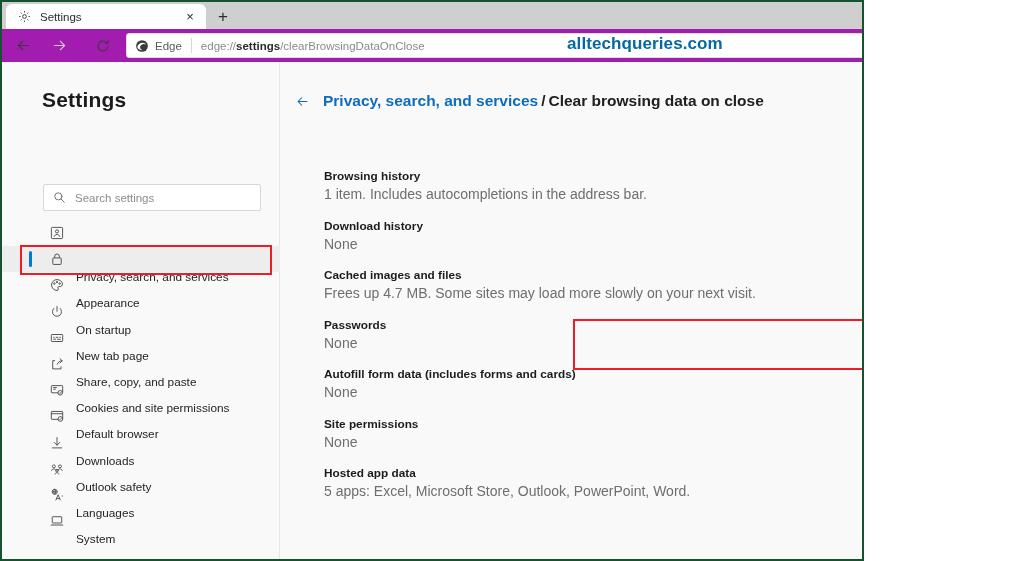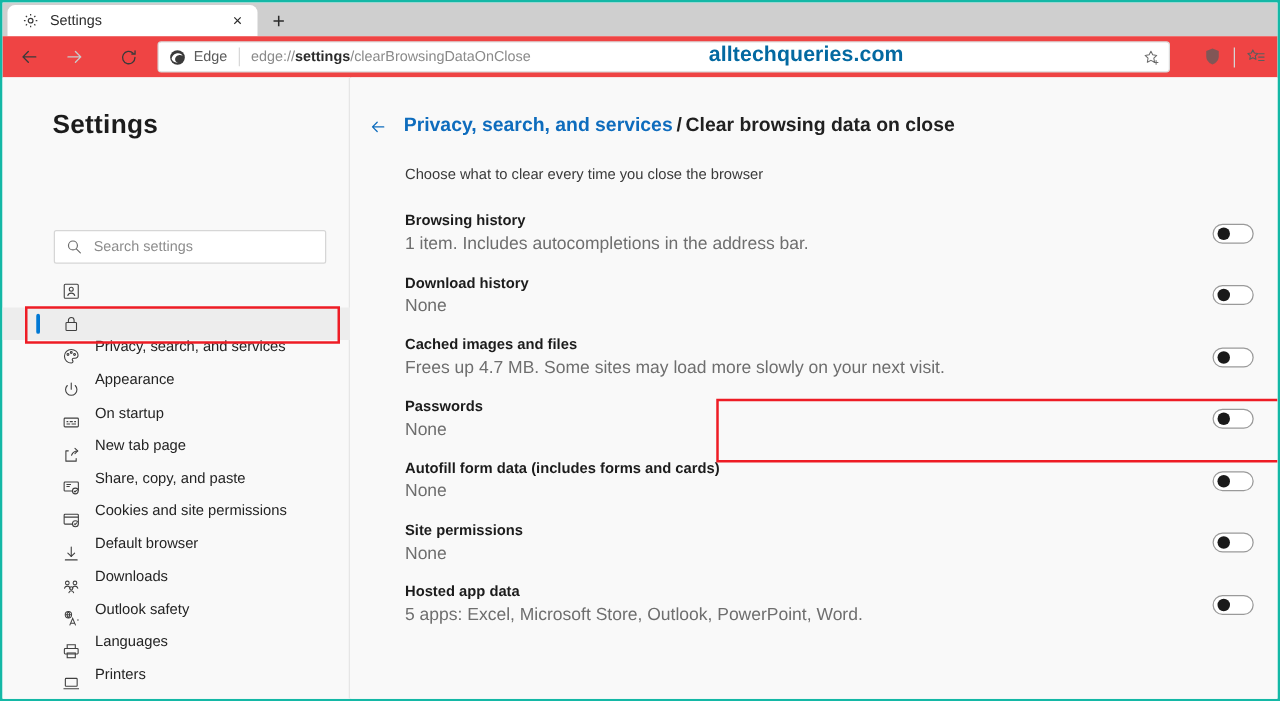--- a/index.html
+++ b/index.html
@@ -5,23 +5,23 @@
   * { box-sizing: border-box; }
   html, body {
     margin: 0; padding: 0;
     width: 1024px; height: 561px;
     background: #ffffff;
     font-family: "Liberation Sans", sans-serif;
     overflow: hidden;
   }
   #screen {
     position: relative;
-    width: 1024px; height: 561px;
+    width: 864px; height: 561px;
     background: #ffffff;
-    border: 2px solid #14b8a6;
+    border: 2px solid #14532d;
     overflow: hidden;
   }
 
   
   #tabstrip {
     position: absolute; left: 0; top: 0; width: 1020px; height: 27px;
     background: #cfcfcf;
   }
   #tab-settings {
     position: absolute; left: 4px; top: 2px; width: 200px; height: 25px;
@@ -46,21 +46,21 @@
   }
   #tab-new {
     position: absolute; left: 208px; top: 3px; width: 26px; height: 22px;
     display: flex; align-items: center; justify-content: center;
     color: #2b2b2b; font-size: 17px; line-height: 1; font-weight: 300;
   }
 
   
   #toolbar {
     position: absolute; left: 0; top: 27px; width: 1020px; height: 33px;
-    background: #ef4444;
+    background: #a21caf;
     display: flex; align-items: center;
   }
   .navbtn {
     width: 30px; height: 30px; margin-left: 6px;
     display: flex; align-items: center; justify-content: center;
     color: #3a3a3a;
   }
   .navbtn.disabled { color: #c9c9c9; }
   #omnibox {
     position: absolute; left: 124px; top: 4px;
@@ -404,30 +404,20 @@
                 <path d="M2.5 4.3h5.8M5.4 1.4c1.4 1.7 1.4 4.1 0 5.8M5.4 1.4c-1.4 1.7-1.4 4.1 0 5.8"></path>
                 <path d="M6.6 14.1l2.7-6.4 2.7 6.4M7.6 12.1h3.6"></path>
                 <path d="M13.4 9.2h1.4"></path>
               </svg>
             </span>
             <span class="n-label">Languages</span>
           </div>
           <div class="navitem">
             <span class="n-icon">
               <svg width="14" height="14" viewBox="0 0 16 16" fill="none" stroke="currentColor" stroke-width="1">
-                <path d="M4.3 5.5V2.1h7.4v3.4"></path>
-                <rect x="1.7" y="5.5" width="12.6" height="5" rx="0.8"></rect>
-                <rect x="4.3" y="9.6" width="7.4" height="4.3"></rect>
-              </svg>
-            </span>
-            <span class="n-label">Printers</span>
-          </div>
-          <div class="navitem">
-            <span class="n-icon">
-              <svg width="14" height="14" viewBox="0 0 16 16" fill="none" stroke="currentColor" stroke-width="1">
                 <rect x="2.6" y="3.1" width="10.8" height="7.2" rx="0.7"></rect>
                 <path d="M0.9 12.6h14.2"></path>
               </svg>
             </span>
             <span class="n-label">System</span>
           </div>
           <div class="navitem"></div>
         </div>
 
       <div class="redbox" id="redbox-sidebar"></div>
@@ -435,21 +425,20 @@
 
     <div id="content">
       <div id="back-arrow">
         <svg width="15" height="15" viewBox="0 0 20 20" fill="none" stroke="currentColor" stroke-width="1.4" stroke-linecap="round" stroke-linejoin="round">
           <path d="M16 10H4.5M9 5l-5 5 5 5"></path>
         </svg>
       </div>
       <div id="crumbs">
         <span class="crumb-parent">Privacy, search, and services</span><span class="crumb-sep">/</span><span class="crumb-current">Clear browsing data on close</span>
       </div>
-      <div id="subtitle">Choose what to clear every time you close the browser</div>
 
       <div id="rows">
           <div class="row">
             <div class="r-title">Browsing history</div>
             <div class="r-desc">1 item. Includes autocompletions in the address bar.</div>
             <div class="toggle">
               <span class="knob"></span>
             </div>
           </div>
           <div class="row">

